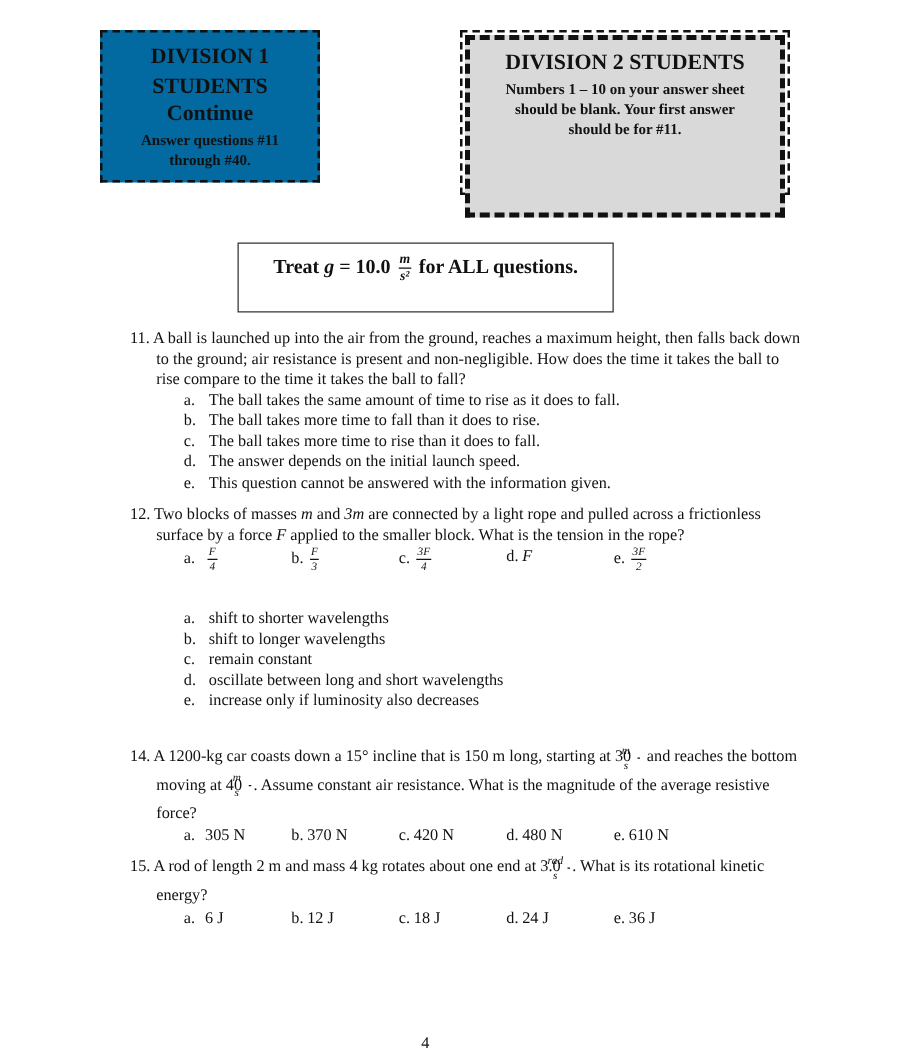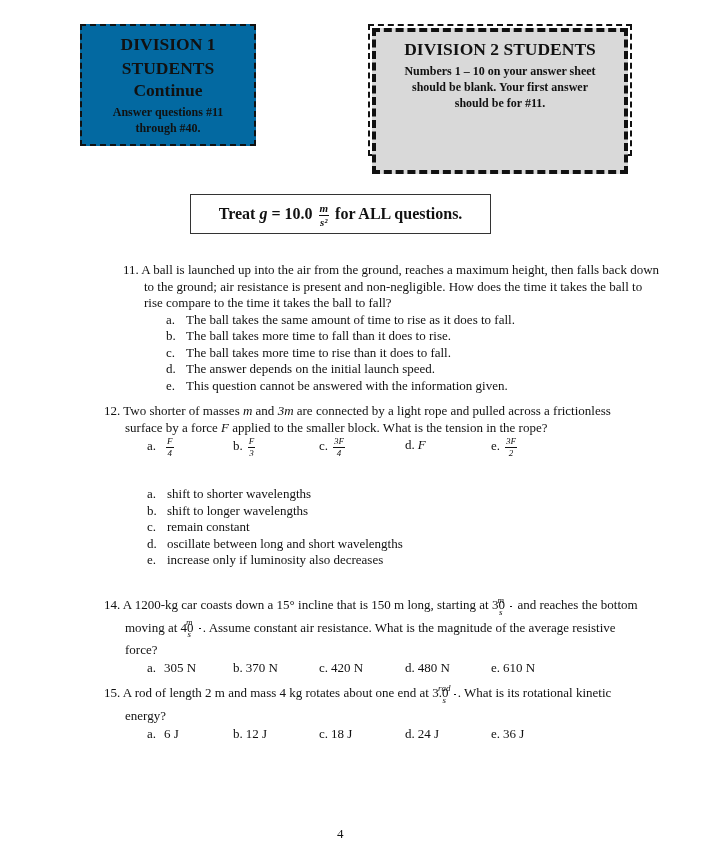--- a/index.html
+++ b/index.html
@@ -12,21 +12,21 @@
   .box1 .t2 { font-size:17.5px; }
   .box1 .t3 { font-size:12px; line-height:16px; margin-top:3px; }
   .box2 { position:absolute; left:372px; top:28px; width:256px; height:146px;
           background:#d9d9d9; box-sizing:border-box;
           border:4px double #111; border-style:dashed; text-align:center; font-weight:bold; }
   .box2-outer { position:absolute; left:368px; top:24px; width:264px; height:132px;
           border:2px dashed #111; box-sizing:border-box; }
   .box2 .t1 { font-size:17.5px; margin-top:7px; }
   .box2 .t2 { font-size:17.5px; margin-top:10px; }
   .box2 .t3 { font-size:12px; line-height:16px; margin-top:3px; }
-  .gbox { position:absolute; left:190px; top:194px; width:301px; height:40px;
+  .gbox { position:absolute; left:190px; top:194px; width:301px; height:56px;
           border:1.5px solid #333; box-sizing:border-box; text-align:center;
           font-weight:bold; font-size:16px; line-height:38px; }
   .frac { display:inline-block; vertical-align:middle; text-align:center; line-height:1; margin:0 2px; }
   .frac .num, .frac .den { display:block; font-size:9px; font-style:italic; }
   .frac .num { border-bottom:1px solid #111; padding:0 1px 1px; }
   .frac .den { padding-top:1px; }
   .gbox .frac .num, .gbox .frac .den { font-size:11px; }
   .q { position:absolute; left:104px; width:540px; font-size:13px; line-height:16.5px; }
   .q .stem { padding-left:21px; text-indent:-21px; }
   .q .opts { margin-left:43px; }
@@ -60,33 +60,33 @@
     <div>Numbers 1 – 10 on your answer sheet</div>
     <div>should be blank. Your first answer</div>
     <div>should be for #11.</div>
   </div>
 </div>
 
 <div class="gbox">
   <span>Treat </span><i class="m">g</i><span> = 10.0 </span><span class="frac"><span class="num">m</span><span class="den">s²</span></span><span> for ALL questions.</span>
 </div>
 
-<div class="q" style="top:262px;margin-left:19px;">
+<div class="q" style="top:262px;">
   <div class="stem"><span>11.</span> <span>A ball is launched up into the air from the ground, reaches a maximum height, then falls back down to the ground; air resistance is present and non-negligible.  How does the time it takes the ball to rise compare to the time it takes the ball to fall?</span></div>
   <div class="opts">
     <div class="opt"><span class="lbl">a.</span><span>The ball takes the same amount of time to rise as it does to fall.</span></div>
     <div class="opt"><span class="lbl">b.</span><span>The ball takes more time to fall than it does to rise.</span></div>
     <div class="opt"><span class="lbl">c.</span><span>The ball takes more time to rise than it does to fall.</span></div>
     <div class="opt"><span class="lbl">d.</span><span>The answer depends on the initial launch speed.</span></div>
     <div class="opt"><span class="lbl">e.</span><span>This question cannot be answered with the information given.</span></div>
   </div>
 </div>
 
 <div class="q" style="top:403px;">
-  <div class="stem"><span>12.</span> <span>Two shorter of masses </span><i class="m">m</i><span> and </span><i class="m">3m</i><span> are connected by a light rope and pulled across a frictionless surface by a force </span><i class="m">F</i><span> applied to the smaller block. What is the tension in the rope?</span></div>
+  <div class="stem"><span>12.</span> <span>Two blocks of masses </span><i class="m">m</i><span> and </span><i class="m">3m</i><span> are connected by a light rope and pulled across a frictionless surface by a force </span><i class="m">F</i><span> applied to the smaller block. What is the tension in the rope?</span></div>
   <div class="row" style="margin-top:1px;">
     <div class="c"><span class="lbl wide">a.</span><span class="frac"><span class="num">F</span><span class="den">4</span></span></div>
     <div class="c"><span class="lbl">b.</span><span class="frac"><span class="num">F</span><span class="den">3</span></span></div>
     <div class="c"><span class="lbl">c.</span><span class="frac"><span class="num">3F</span><span class="den">4</span></span></div>
     <div class="c"><span class="lbl">d.</span><i class="m">F</i></div>
     <div class="c"><span class="lbl">e.</span><span class="frac"><span class="num">3F</span><span class="den">2</span></span></div>
   </div>
 </div>
 
 <div class="q" style="top:486px;">

